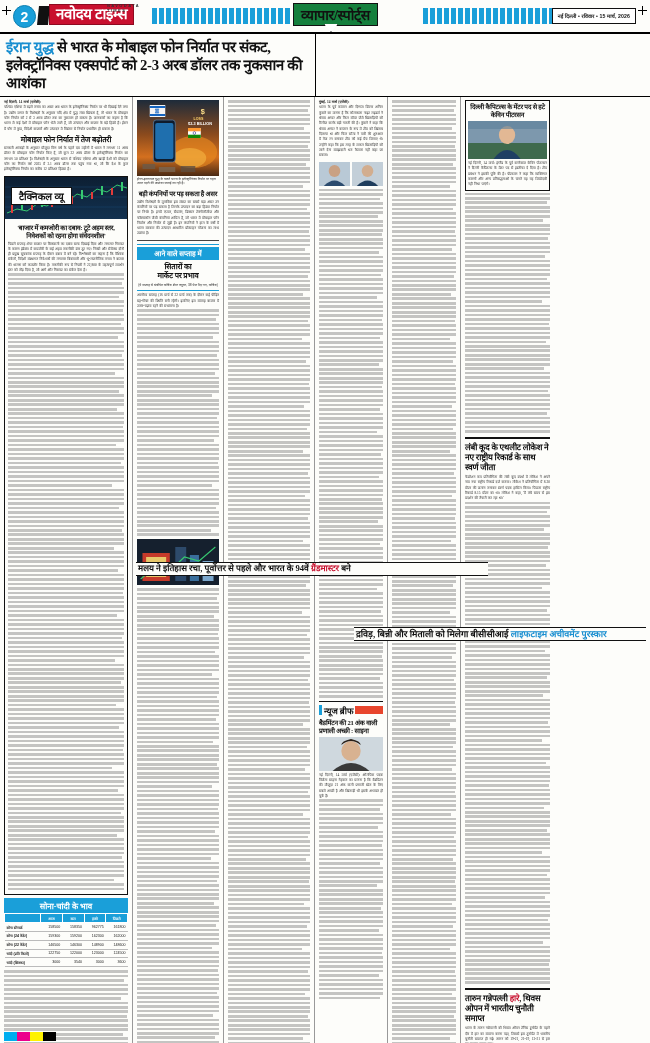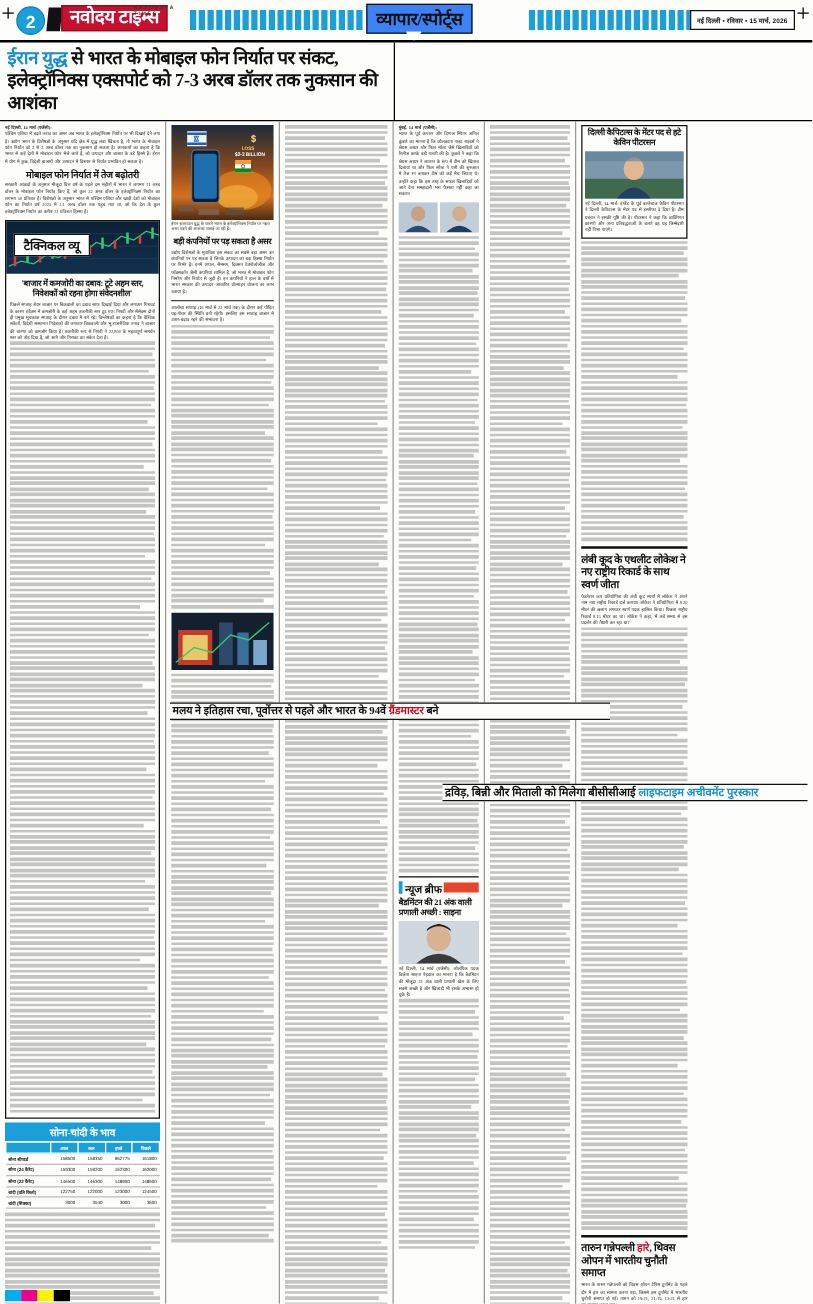--- a/index.html
+++ b/index.html
@@ -43,21 +43,21 @@
   .logo-sub {
     position:absolute; left:58px; top:-1px;
     font-size:4px; letter-spacing:1.4px; color:#333; font-weight:bold;
   }
   .stripes { position:absolute; top:8px; height:16px; overflow:hidden; display:flex; gap:2px; }
   .stripes span { width:5px; height:16px; background:#1a9fd9; display:block; }
   .stripes.s1 { left:152px; width:140px; }
   .stripes.s2 { left:423px; width:196px; }
   .section-tab {
     position:absolute; left:293px; top:3px;
-    border:1px solid #111; background:#3b82f6;
+    border:1px solid #111; background:#15803d;
     padding:1px 7px; font-weight:bold; font-size:14px;
     font-family:"Liberation Serif", serif;
     letter-spacing:-0.3px; z-index:4;
   }
   .section-tab:after {
     content:""; position:absolute; left:30px; bottom:-7px;
     width:12px; height:7px; background:#fff;
     border-left:1px solid #111; border-right:1px solid #111;
     border-bottom:1px solid #111;
     transform:skew(0deg); clip-path:polygon(0 0,100% 0,50% 100%);
@@ -214,21 +214,21 @@
       <span></span>
       <span></span>
   </div>
 
   <div class="dateline">नई दिल्ली • रविवार • 15 मार्च, 2026</div>
 </div>
 
 <div class="head-row">
   <div class="head-left">
     <div class="hl-main">
-      <span class="hl-blue">ईरान युद्ध</span><span> से भारत के मोबाइल फोन निर्यात पर संकट, इलेक्ट्रॉनिक्स एक्सपोर्ट को 7-3 अरब डॉलर तक नुकसान की आशंका</span>
+      <span class="hl-blue">ईरान युद्ध</span><span> से भारत के मोबाइल फोन निर्यात पर संकट, इलेक्ट्रॉनिक्स एक्सपोर्ट को 2-3 अरब डॉलर तक नुकसान की आशंका</span>
     </div>
   </div>
 </div>
 
 <div class="page">
 
   <div class="col c1">
     <div class="body-txt" style="font-weight:bold;">नई दिल्ली, 14 मार्च (एजेंसी):</div>
     <div class="body-txt">पश्चिम एशिया में बढ़ते तनाव का असर अब भारत के इलेक्ट्रॉनिक्स निर्यात पर भी दिखाई देने लगा है। उद्योग जगत के विशेषज्ञों के अनुसार यदि क्षेत्र में युद्ध लंबा खिंचता है, तो भारत के मोबाइल फोन निर्यात को 2 से 3 अरब डॉलर तक का नुकसान हो सकता है। जानकारों का कहना है कि भारत से कई देशों में मोबाइल फोन भेजे जाते हैं, जो उत्पादन और बाजार के बड़े हिस्से हैं। ईरान में योग में कुछ, विदेशी बाजारों और उत्पादन में विस्तार से निर्यात प्रभावित हो सकता है।</div>
     <div class="sub-head">मोबाइल फोन निर्यात में तेज बढ़ोतरी</div>
@@ -520,20 +520,26 @@
         <rect x="24" y="67" width="18" height="5" fill="#7a6652" opacity=".8"></rect>
         <rect x="48" y="66" width="16" height="6" fill="#5e4e3e" opacity=".8"></rect>
       </svg>
     </div>
     <div class="cap">ईरान-इजरायल युद्ध के चलते भारत के इलेक्ट्रॉनिक्स निर्यात पर गहरा असर पड़ने की आशंका जताई जा रही है।</div>
     <div class="sub-head sm">बड़ी कंपनियों पर पड़ सकता है असर</div>
     <div class="body-txt">उद्योग विशेषज्ञों के मुताबिक इस संकट का सबसे बड़ा असर उन कंपनियों पर पड़ सकता है जिनके उत्पादन का बड़ा हिस्सा निर्यात पर निर्भर है। इनमें एप्पल, सैमसंग, डिक्सन टेक्नोलॉजीज और फॉक्सकॉन जैसी कंपनियां शामिल हैं, जो भारत में मोबाइल फोन निर्माण और निर्यात से जुड़ी हैं। इन कंपनियों ने हाल के वर्षों में भारत सरकार की उत्पादन आधारित प्रोत्साहन योजना का लाभ उठाया है।</div>
 
     <div class="rule"></div>
 
+    <div style="border-top:1.5px solid #1a9fd9;border-bottom:1.5px solid #1a9fd9;padding:2px 0;">
+      <div class="kicker-bar">आने वाले सप्ताह में</div>
+      <div class="sub-head" style="margin:2px 0 0;">सितारों का</div>
+      <div class="sub-head" style="margin:0 0 2px;">मार्केट पर प्रभाव</div>
+      <div class="cap" style="text-align:center;">(ये सप्ताह से संबंधित वार्षिक शेयर फ्यूचर, 38 पेज दिए गए, वार्षिक)</div>
+    </div>
     <div class="body-txt" style="margin-top:2px;">आलोच्य सप्ताह (16 मार्च से 22 मार्च तक) के दौरान कई पीड़ित ग्रह-गोचर की स्थिति बनी रहेगी। इसलिए इस सप्ताह बाजार में उतार-चढ़ाव रहने की संभावना है।</div>
 
     <div class="body-txt faint">
       <span class="tl" style="width:100%"></span>
         <span class="tl" style="width:100%"></span>
         <span class="tl" style="width:96%"></span>
       <span class="tl" style="width:100%"></span>
         <span class="tl" style="width:100%"></span>
         <span class="tl" style="width:100%"></span>
       <span class="tl" style="width:93%"></span>

